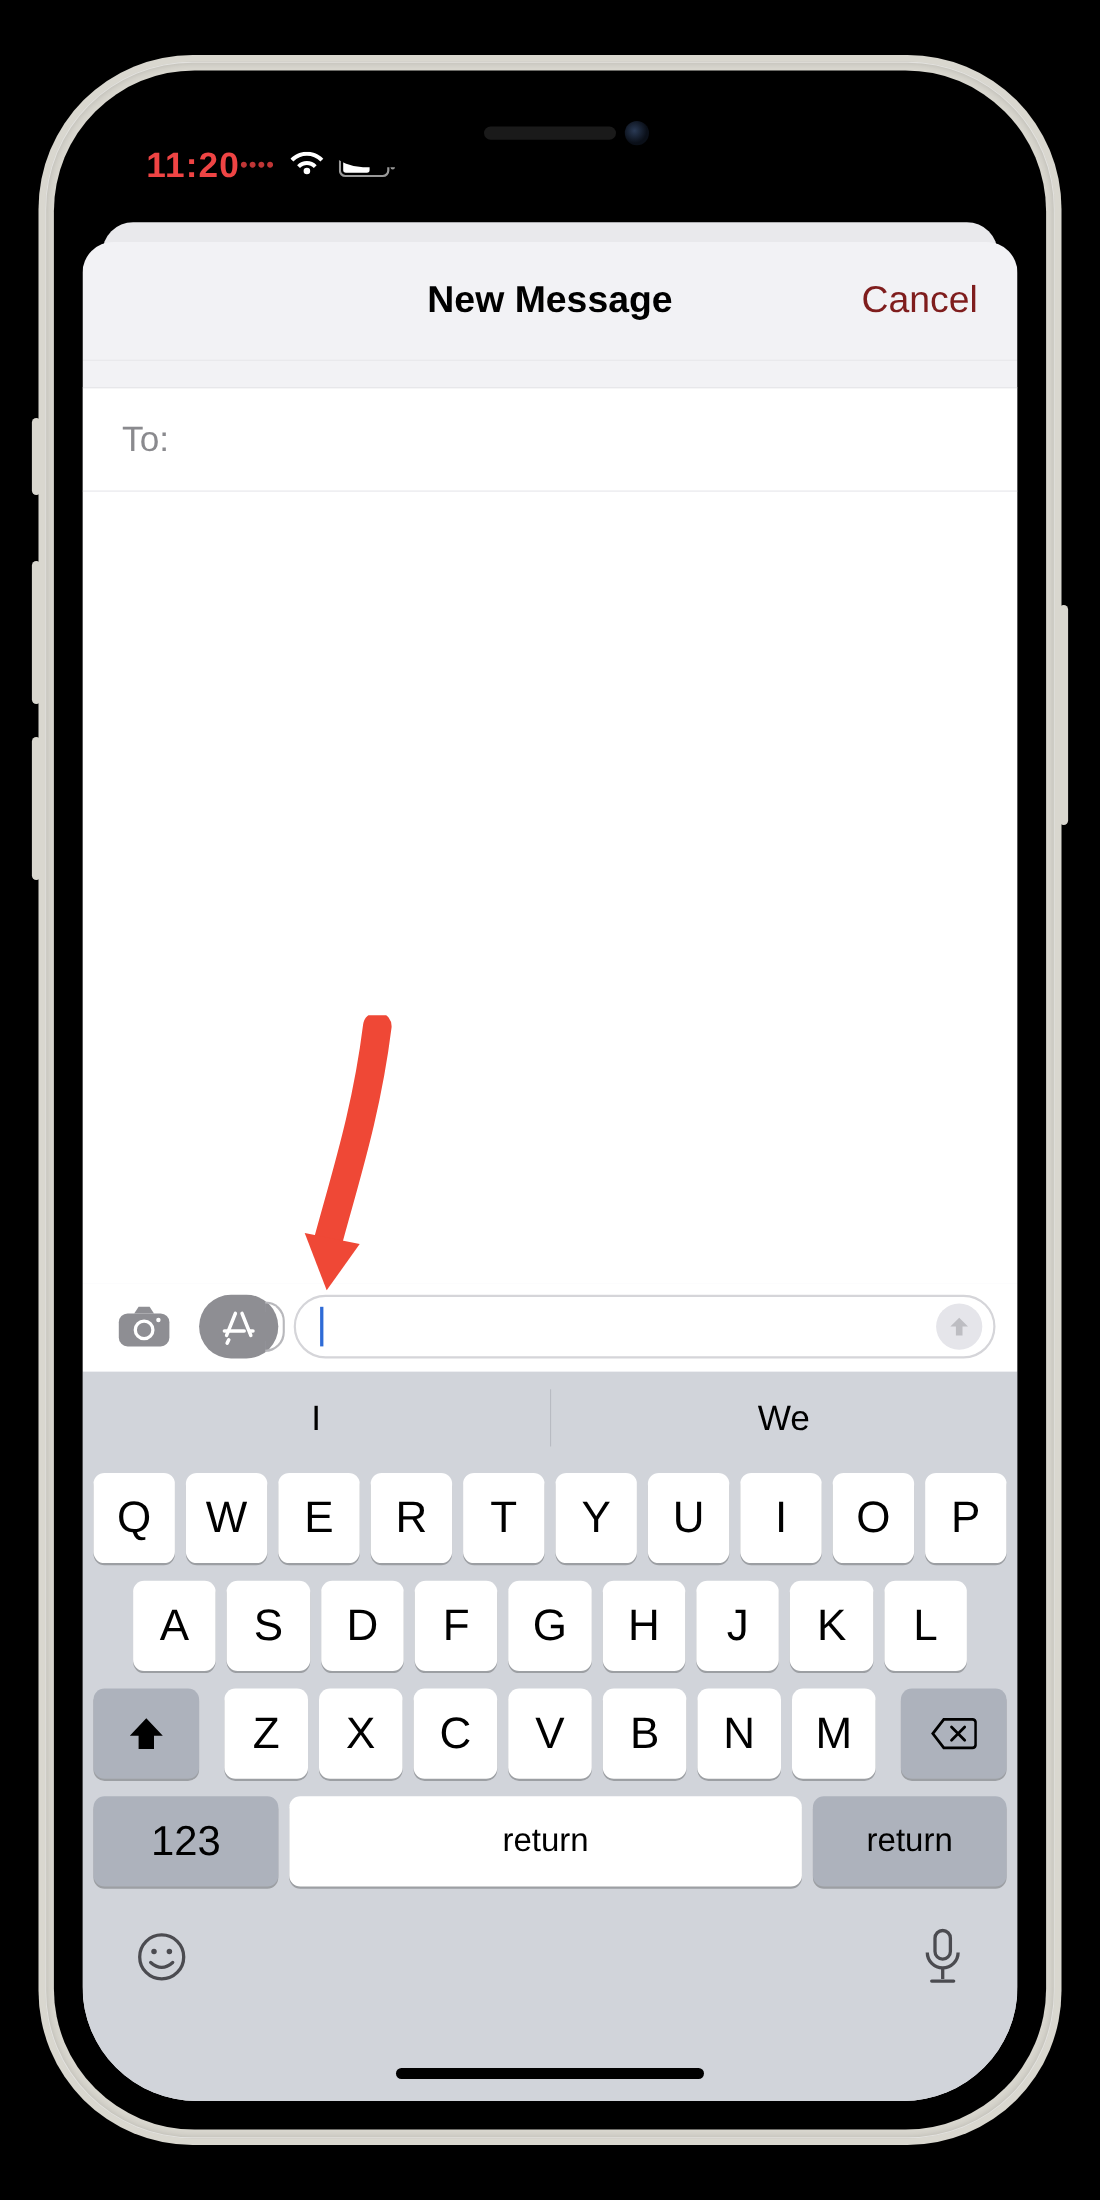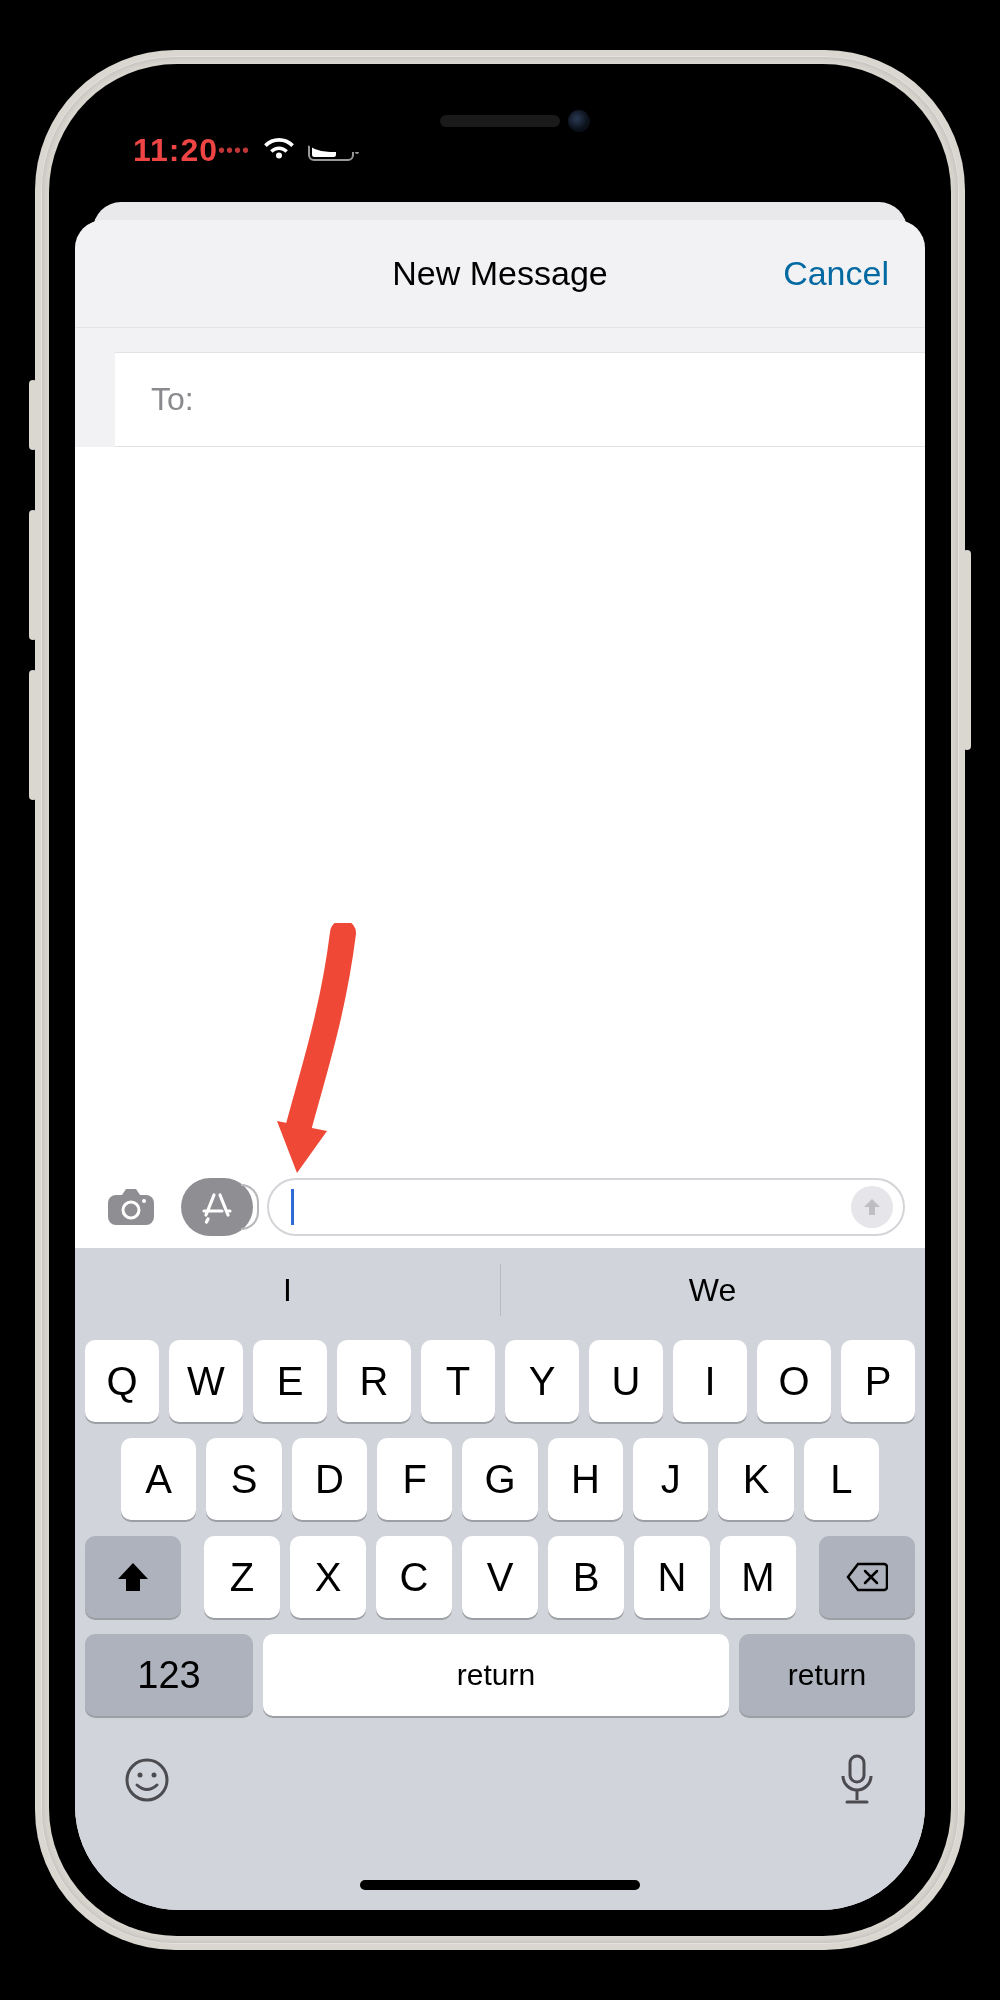--- a/index.html
+++ b/index.html
@@ -20,23 +20,23 @@
     .sb-right { display: flex; align-items: center; gap: 12px; }
     .dots { font-size: 20px; letter-spacing: 1px; opacity: .8; }
     .wifi svg, .battery svg { display: block; }
 
     
     .backcard { position: absolute; top: 112px; left: 18px; right: 18px; height: 80px; background: #e9e9ec; border-radius: 28px 28px 0 0; }
 
     
     .sheet { position: absolute; top: 130px; left: 0; right: 0; bottom: 0; background: #f2f2f5; border-radius: 28px 28px 0 0; overflow: hidden; display: flex; flex-direction: column; }
     .sheet-header { position: relative; height: 108px; display: flex; align-items: center; justify-content: center; border-bottom: 1px solid rgba(0,0,0,0.05); }
-    .sheet-title { font-size: 34px; font-weight: 400; color: #000; }
-    .sheet-cancel { position: absolute; right: 36px; font-size: 34px; color: #0369a1; font-weight: 400; }
-    .to-row { background: #fff; border-top: 1px solid #e2e2e5; border-bottom: 1px solid #e2e2e5; padding: 28px 36px; margin-top: 24px; margin-left: 40px; }
+    .sheet-title { font-size: 34px; font-weight: 700; color: #000; }
+    .sheet-cancel { position: absolute; right: 36px; font-size: 34px; color: #7f1d1d; font-weight: 400; }
+    .to-row { background: #fff; border-top: 1px solid #e2e2e5; border-bottom: 1px solid #e2e2e5; padding: 28px 36px; margin-top: 24px; }
     .to-label { font-size: 32px; color: #8a8a8e; }
     .convo { flex: 1; background: #fff; position: relative; }
 
     
     .arrow { position: absolute; left: 198px; top: 476px; width: 90px; height: 260px; z-index: 5; }
 
     .compose-row { display: flex; align-items: center; gap: 14px; padding: 10px 20px 12px; background: #fff; }
     .pill { height: 58px; border-radius: 30px; display: flex; align-items: center; justify-content: center; }
     .cam-btn { width: 72px; background: transparent; }
     .apps-btn { width: 72px; background: #8e8e93; position: relative; }

